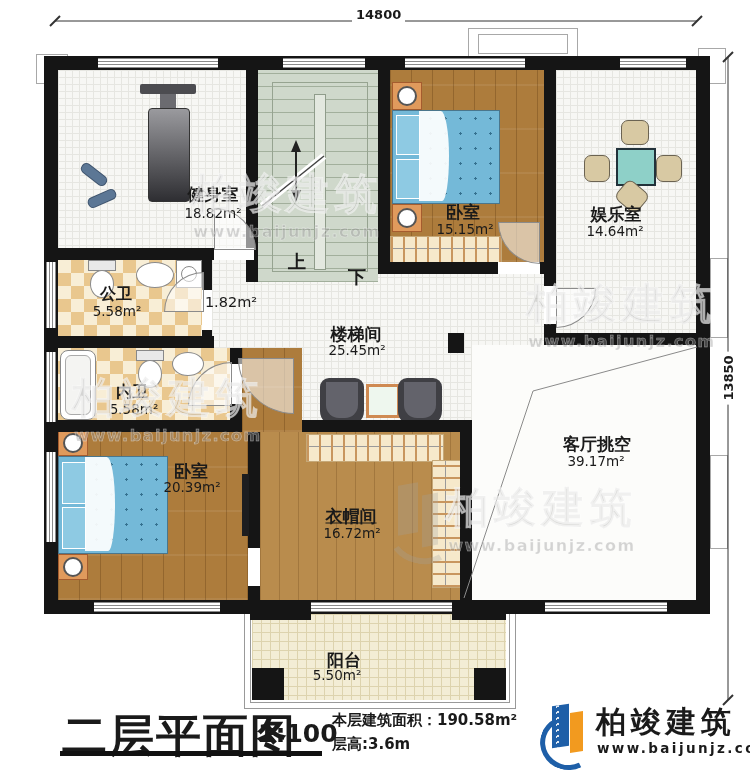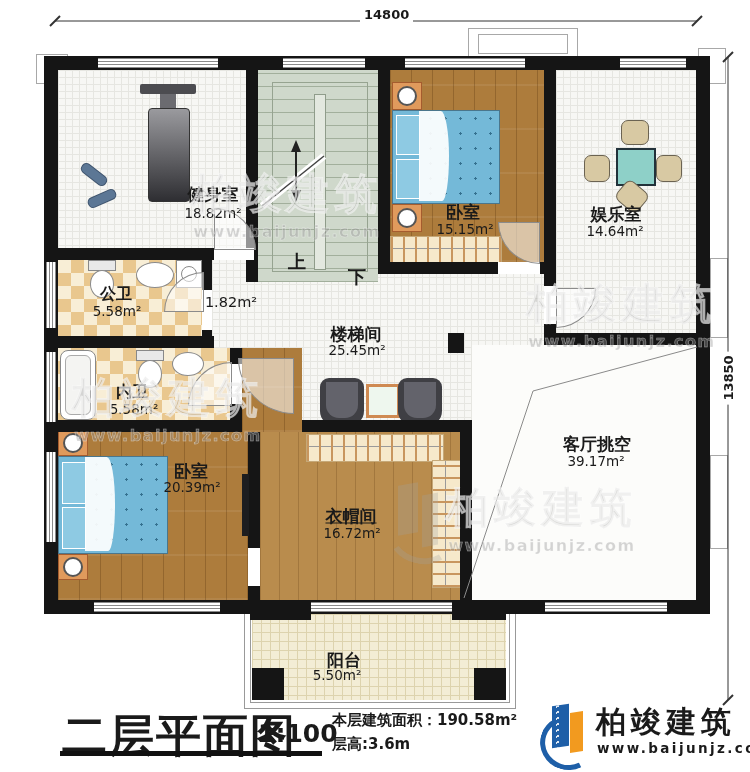--- a/index.html
+++ b/index.html
@@ -217,21 +217,21 @@
   <div class="abs rname" style="left:351px;top:516px;text-decoration:underline;">衣帽间</div>
   <div class="abs rarea" style="left:352px;top:533px;">16.72m²</div>
   <div class="abs rname" style="left:597px;top:444px;">客厅挑空</div>
   <div class="abs rarea" style="left:596px;top:461px;">39.17m²</div>
   <div class="abs rname" style="left:344px;top:660px;">阳台</div>
   <div class="abs rarea" style="left:337px;top:675px;">5.50m²</div>
   <div class="abs rarea" style="left:231px;top:302px;font-size:14.5px;z-index:51;">1.82m²</div>
   <div class="abs updown" style="left:297px;top:262px;">上</div>
   <div class="abs updown" style="left:357px;top:277px;">下</div>
 
-  <div class="abs dim" style="left:352px;top:7px;margin-left:8px;">14800</div>
+  <div class="abs dim" style="left:352px;top:7px;">14800</div>
   <div class="abs dim" style="left:728px;top:378px;transform:translate(-50%,-50%) rotate(-90deg);">13850</div>
 
   <div class="abs wm" style="left:287px;top:166px;">
     <div class="wm-t">柏竣建筑</div>
     <div class="wm-u">www.baijunjz.com</div>
   </div>
   <div class="abs wm" style="left:622px;top:276px;">
     <div class="wm-t">柏竣建筑</div>
     <div class="wm-u">www.baijunjz.com</div>
   </div>

